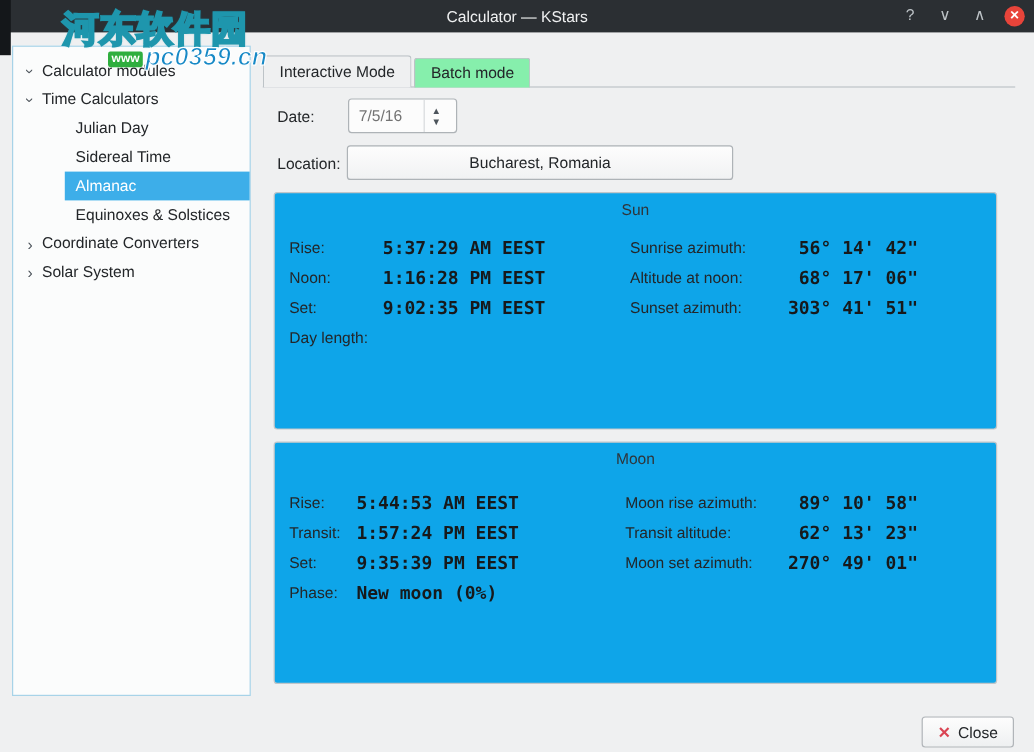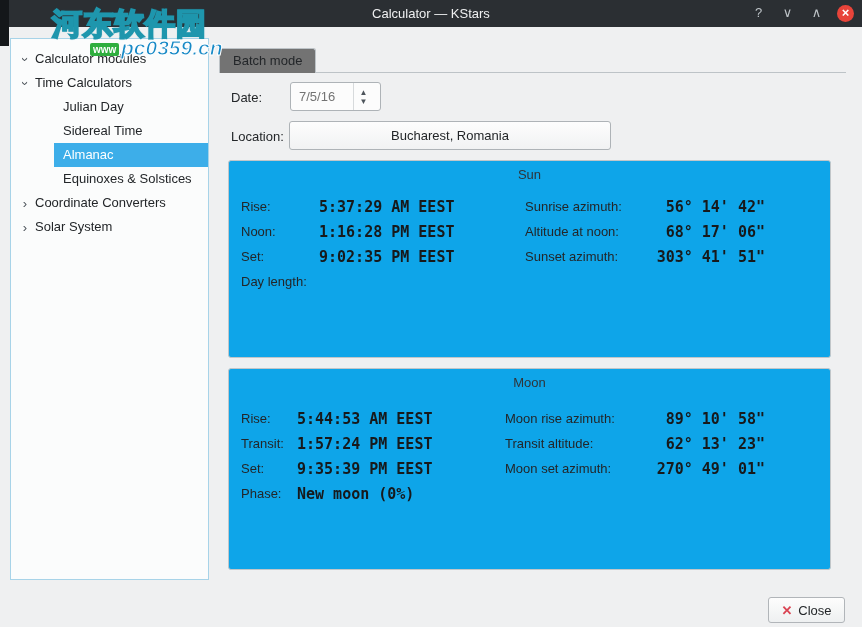--- a/index.html
+++ b/index.html
@@ -49,21 +49,21 @@
   .tree-row.lvl1 { margin-left:43px; }
   .tree-row.lvl1 .tree-label { padding-left:9px; }
   .tree-row.selected { background:#3daee9; }
   .tree-row.selected .tree-label { color:#ffffff; }
 
   
   .tabs { position:absolute; left:219px; top:46px; width:627px; height:27px; display:flex; align-items:flex-end; z-index:2; }
   .tabline { position:absolute; left:219px; top:72px; width:627px; height:1px; background:#bdc3c7; z-index:1; }
   .tab {
     height:25px; line-height:24px; padding:0 13px; margin-right:2px;
-    background:#737373; border:1px solid #bdc3c7; border-bottom:none;
+    background:#86efac; border:1px solid #bdc3c7; border-bottom:none;
     border-radius:3px 3px 0 0; cursor:default; white-space:nowrap;
   }
   .tab.active { height:27px; line-height:26px; background:#eff0f1; z-index:3; }
 
   
   .field-label { position:absolute; line-height:16px; }
   .date-label { left:231px; top:90px; }
   .spinbox {
     position:absolute; left:290px; top:82px; width:91px; height:29px;
     background:#fcfcfc; border:1px solid #aeb3b7; border-radius:3px; display:flex;
@@ -90,21 +90,21 @@
   .sun-box { top:160px; height:198px; }
   .moon-box { top:368px; height:202px; }
   .box-title { position:absolute; top:6px; left:0; width:100%; text-align:center; color:#2f3439; }
   .groupbox span { position:absolute; line-height:20px; white-space:nowrap; }
   .g-value {
     font-family:"DejaVu Sans Mono", monospace; font-weight:bold; font-size:15px; color:#17191b;
   }
   .sun-box .ll { left:12px; }  .sun-box .lv { left:90px; }
   .sun-box .rl { left:296px; } .sun-box .rv { left:360px; width:176px; text-align:right; }
   .moon-box .ll { left:12px; } .moon-box .lv { left:68px; }
-  .moon-box .rl { left:276px; } .moon-box .rv { left:360px; width:176px; text-align:right; }
+  .moon-box .rl { left:292px; } .moon-box .rv { left:360px; width:176px; text-align:right; }
 
   
   .close-button {
     position:absolute; left:768px; top:597px; width:77px; height:26px;
     display:flex; align-items:center; justify-content:center; gap:6px;
     border:1px solid #b1b5b9; border-radius:3px;
     background:linear-gradient(#fdfdfd,#eef0f1); cursor:default;
   }
   .close-x { color:#da4453; font-weight:bold; font-size:13px; }
 </style>
@@ -147,20 +147,21 @@
     <span class="tree-label">Coordinate Converters</span>
   </div>
   <div class="tree-row">
     <span class="expander">›</span>
     <span class="tree-label">Solar System</span>
   </div>
 </div>
 
 <div class="tabline"></div>
 <div class="tabs">
+  <div class="tab active">Interactive Mode</div>
   <div class="tab">Batch mode</div>
 </div>
 
 <span class="field-label date-label">Date:</span>
 <div class="spinbox">
   <input value="7/5/16" style="">
   <div class="spin-btns">
     <span class="spin-btn">▲</span>
     <span class="spin-btn">▼</span>
   </div>

